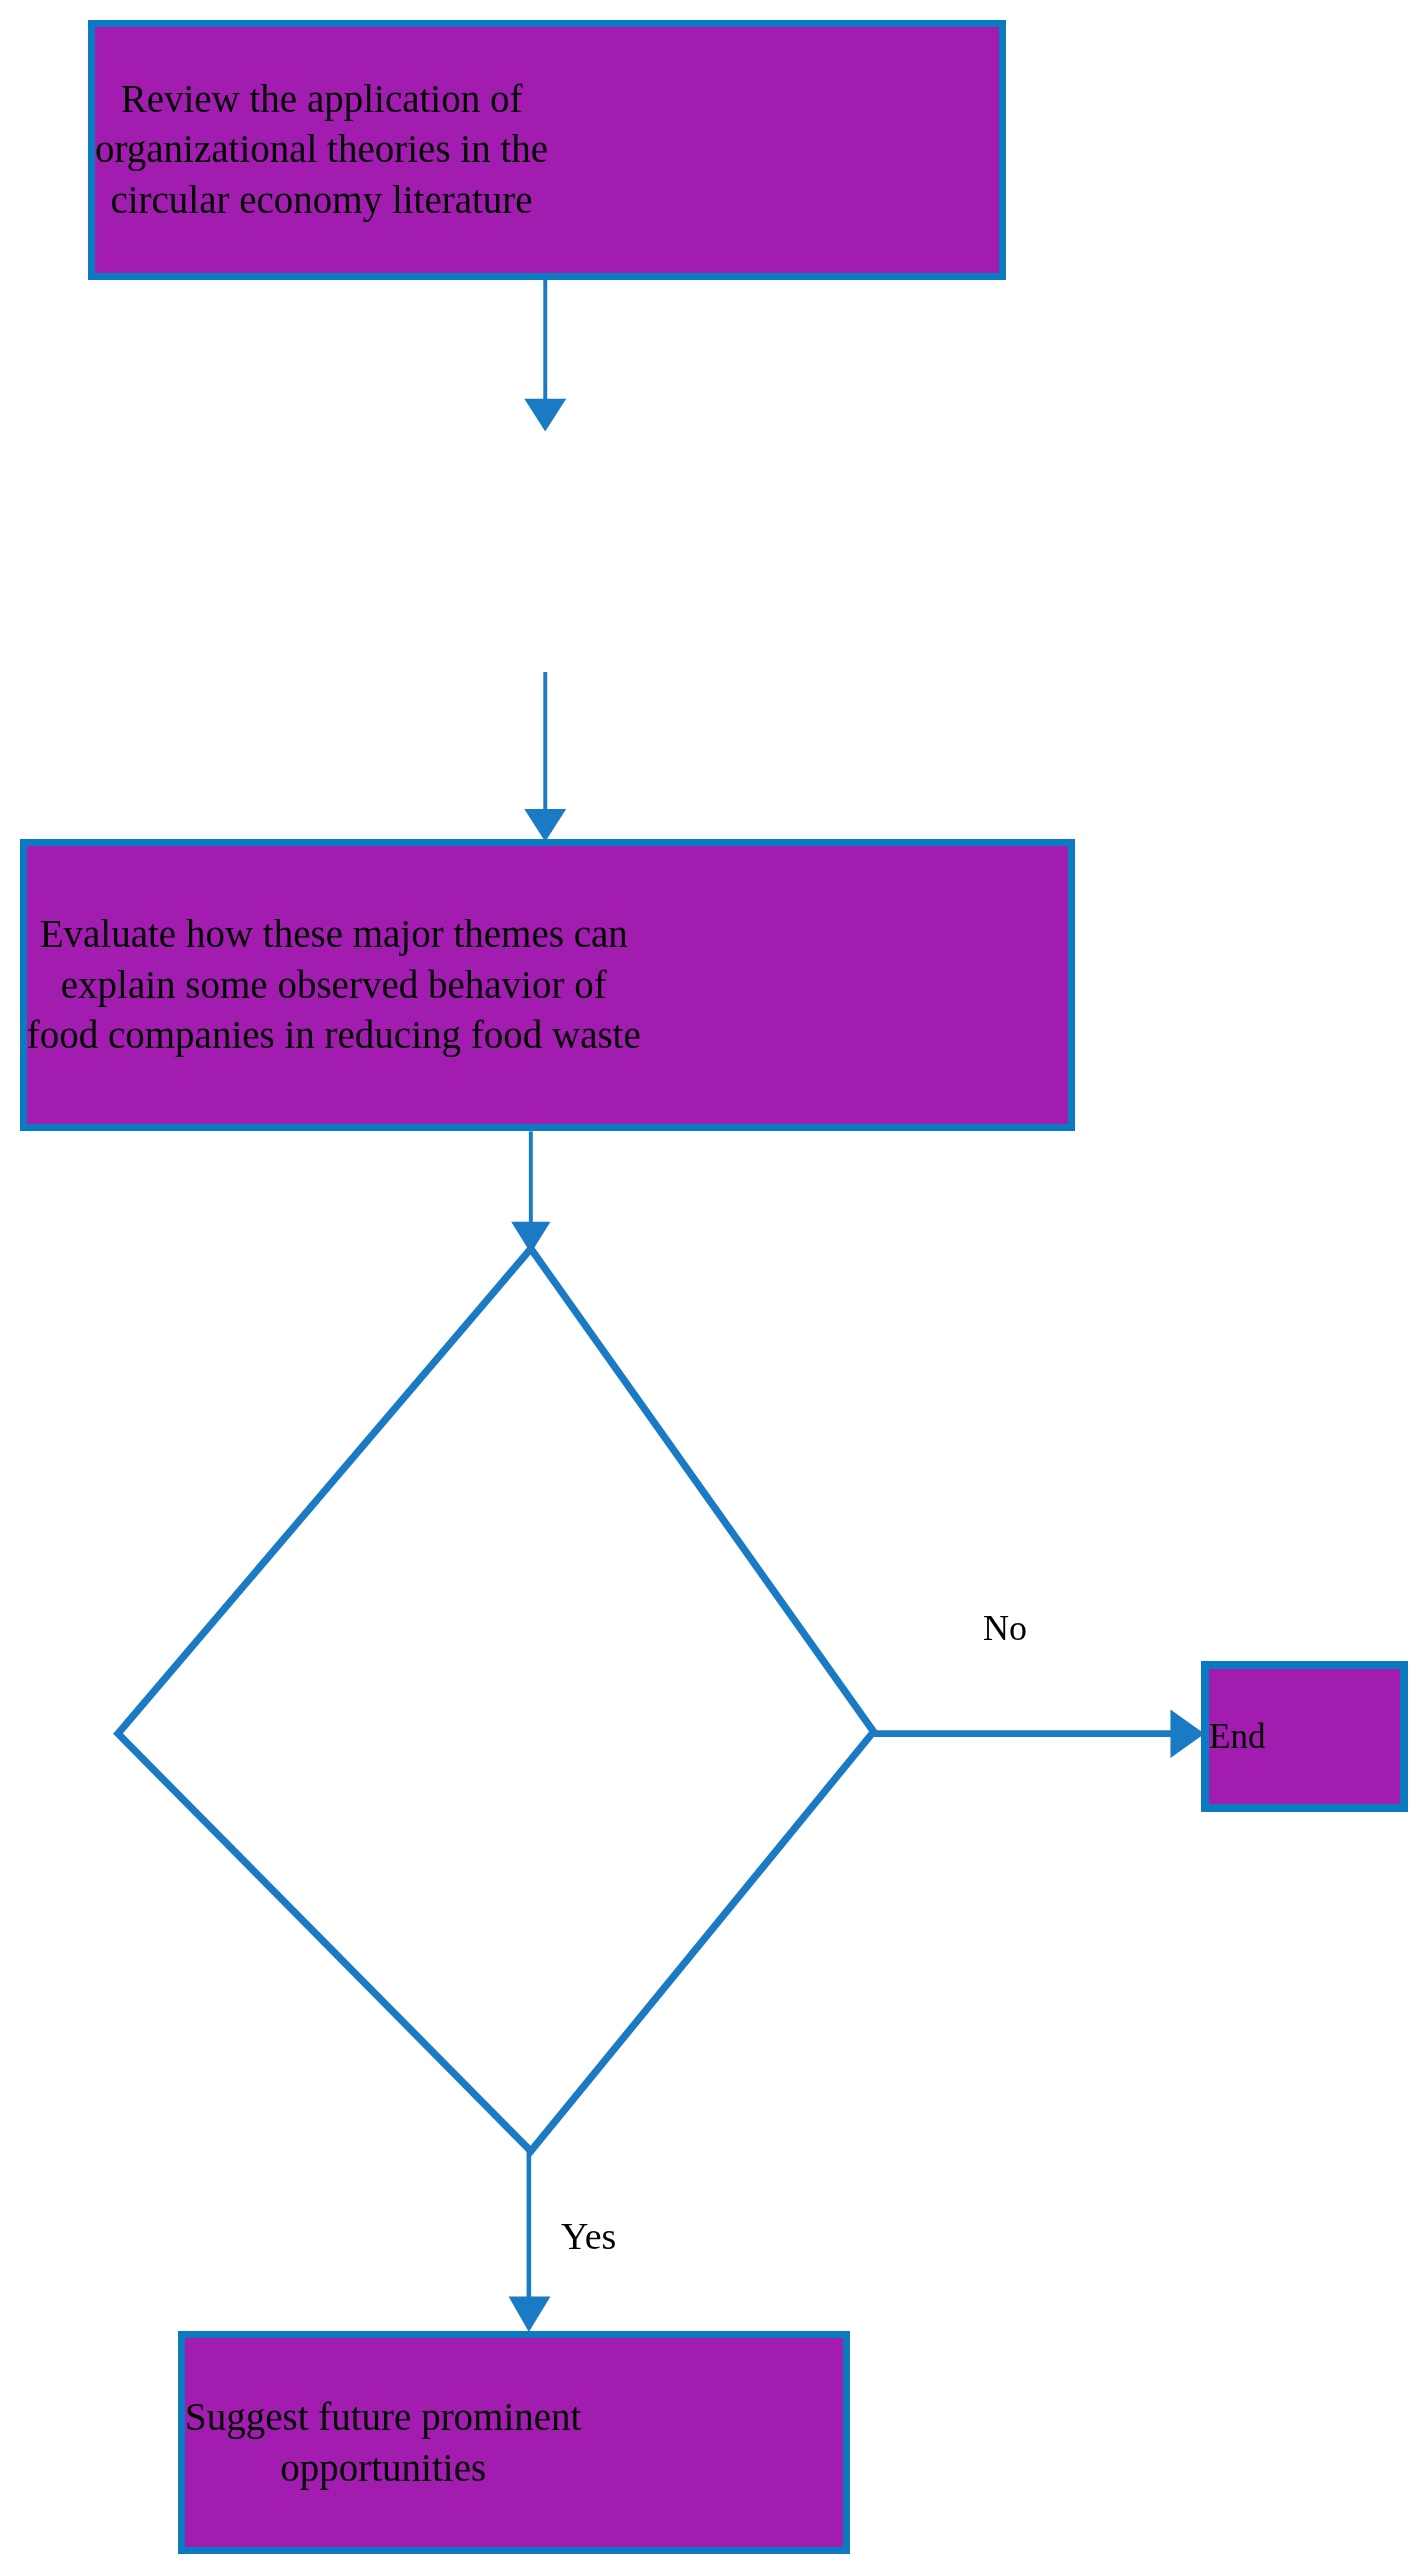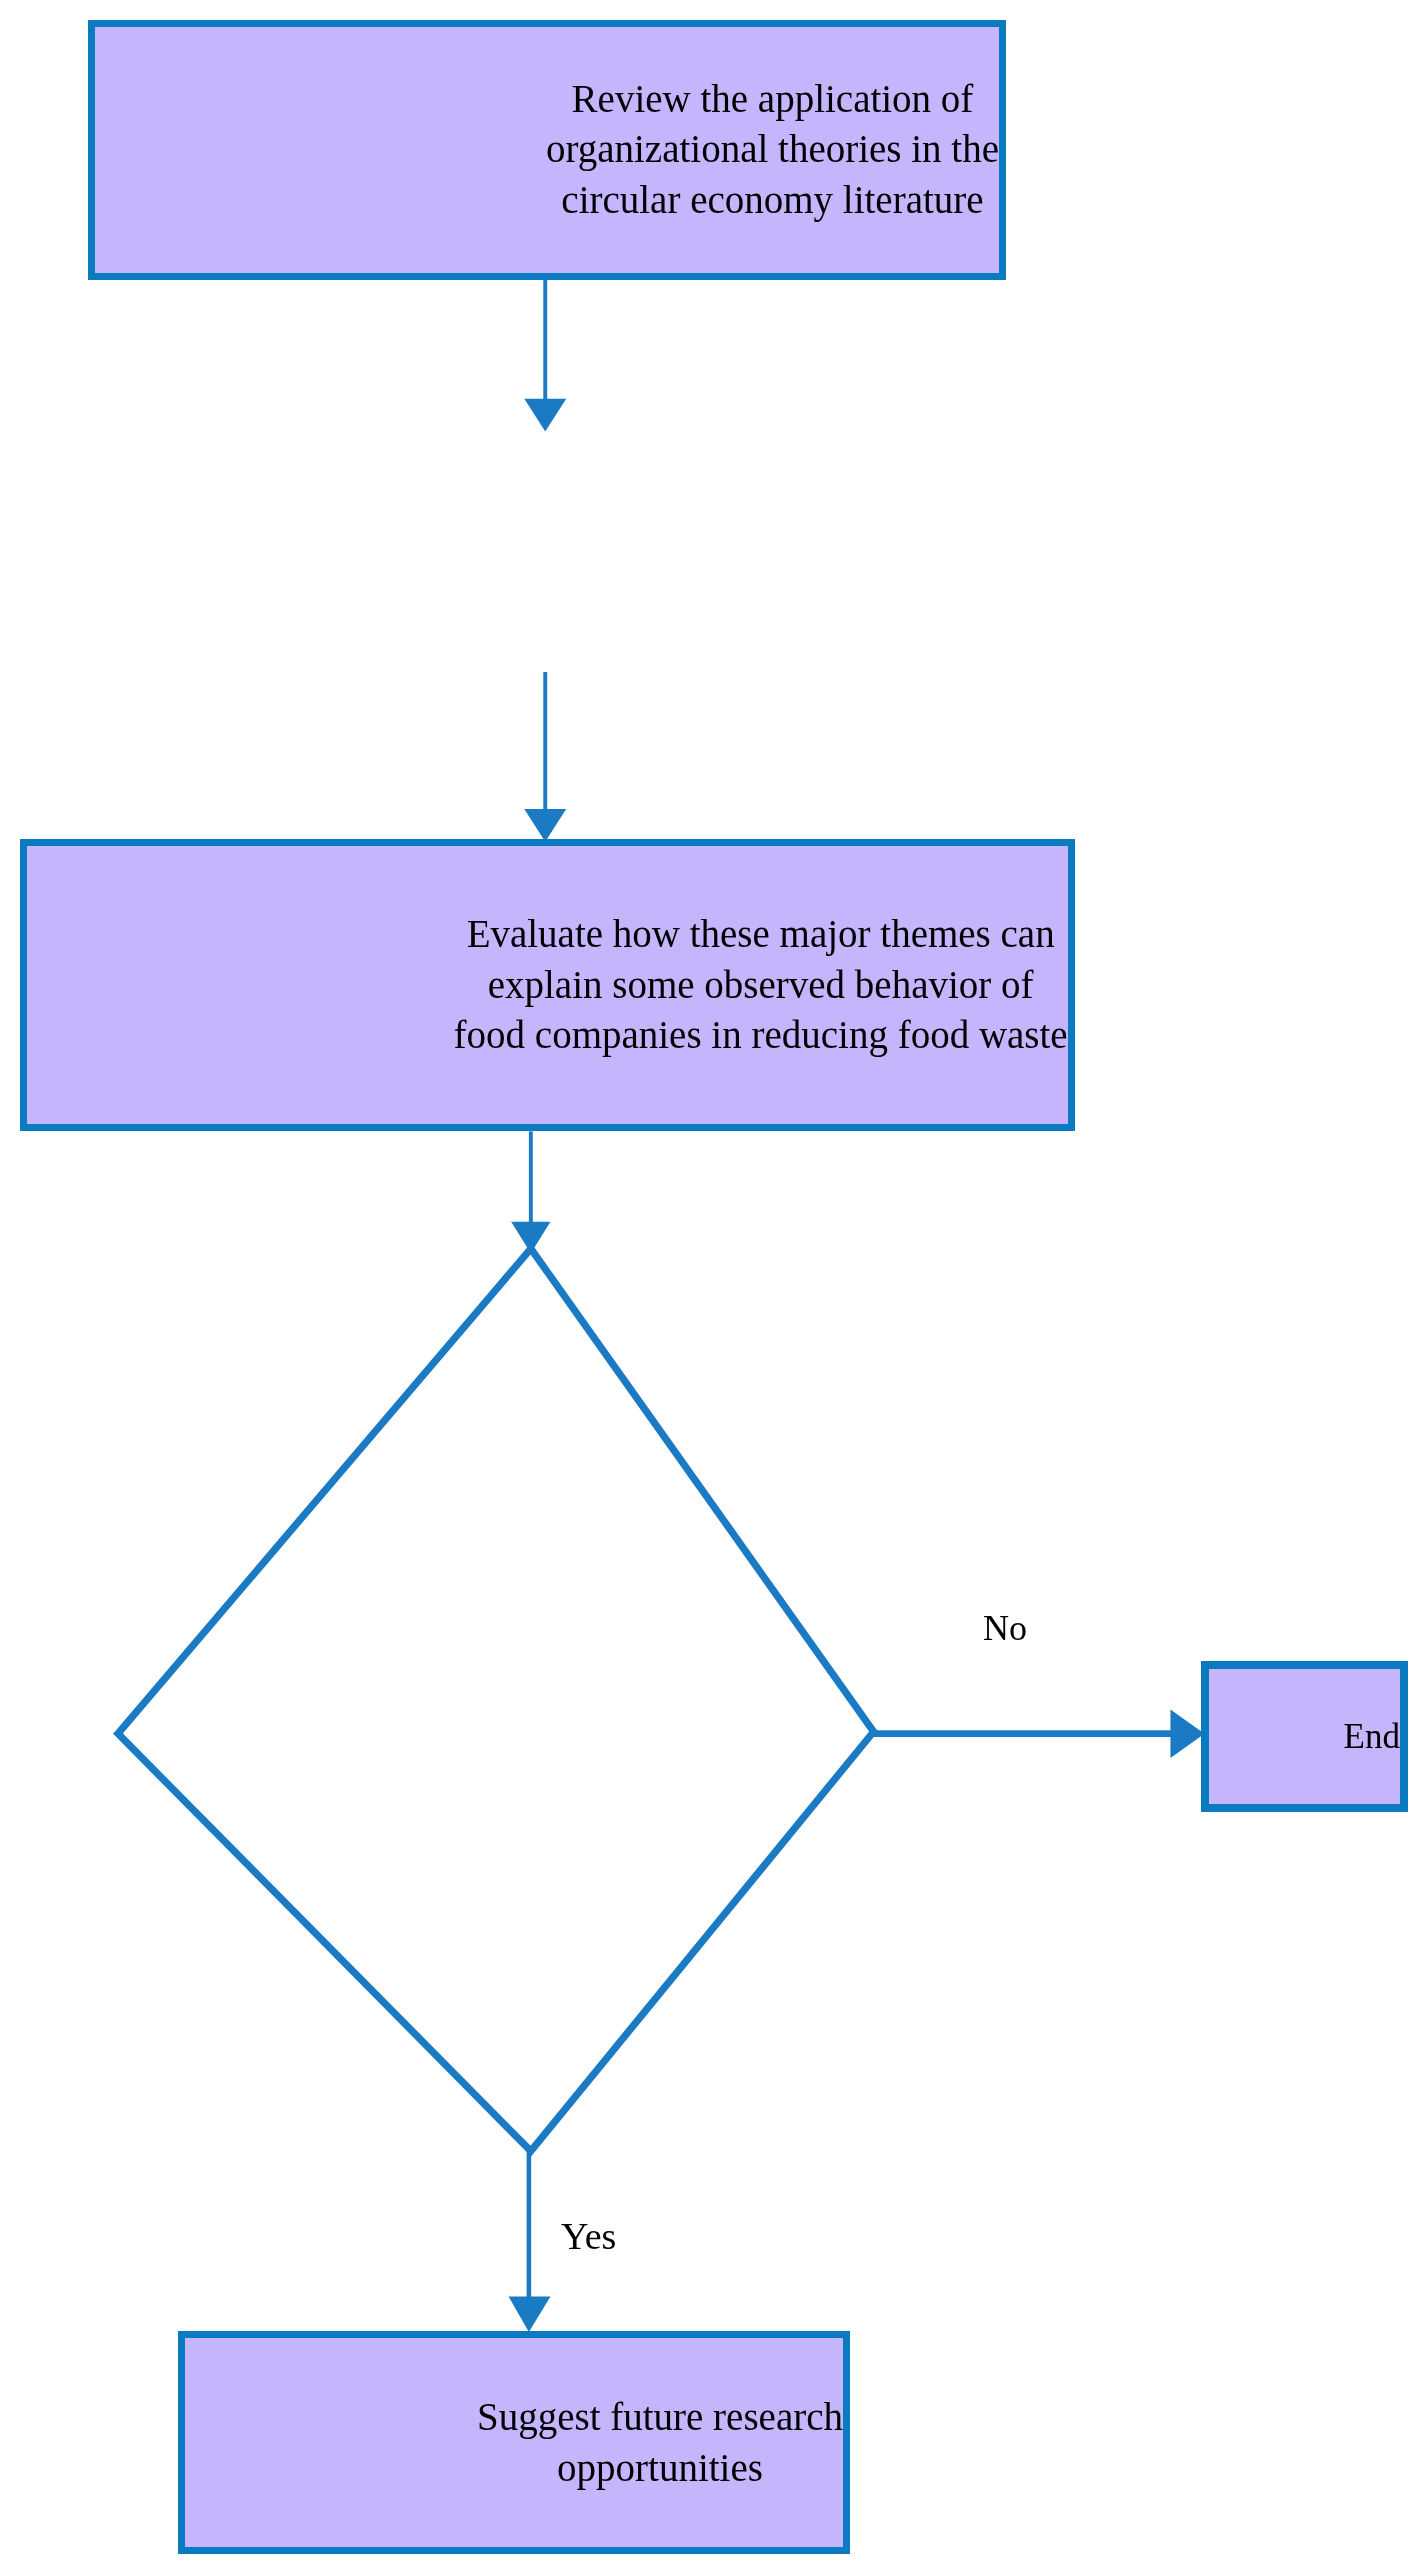--- a/index.html
+++ b/index.html
@@ -20,24 +20,24 @@
   svg.layer {
     position: absolute;
     top: 0;
     left: 0;
     width: 1428px;
     height: 2576px;
   }
   .node-box {
     position: absolute;
     box-sizing: border-box;
-    background: #c4b5fd;
+    background: #a21caf;
     display: flex;
     align-items: center;
-    justify-content: flex-end;
+    justify-content: flex-start;
     text-align: center;
     color: #000000;
   }
   .node-text {
     line-height: 1.30;
     white-space: pre-line;
     color: #000000;
   }
   .edge-label {
     position: absolute;
@@ -106,21 +106,21 @@
 explain some observed behavior of
 food companies in reducing food waste</div>
   </div>
 
 
   <div class="node-box" style="left:1201px; top:1661px; width:207px; height:151px; border:8.5px solid #0B7BC1;">
     <div class="node-text" style="font-size:35px;">End</div>
   </div>
 
   <div class="node-box" style="left:178px; top:2331px; width:672px; height:223px; border:7.2px solid #0B7BC1;">
-    <div class="node-text" style="font-size:39px;">Suggest future research
+    <div class="node-text" style="font-size:39px;">Suggest future prominent
 opportunities</div>
   </div>
 
   <div class="edge-label" style="left:983px; top:1607px; font-size:36px;">No</div>
 
   <div class="edge-label" style="left:561px; top:2214px; font-size:38px;">Yes</div>
 
 </div>
 
 

